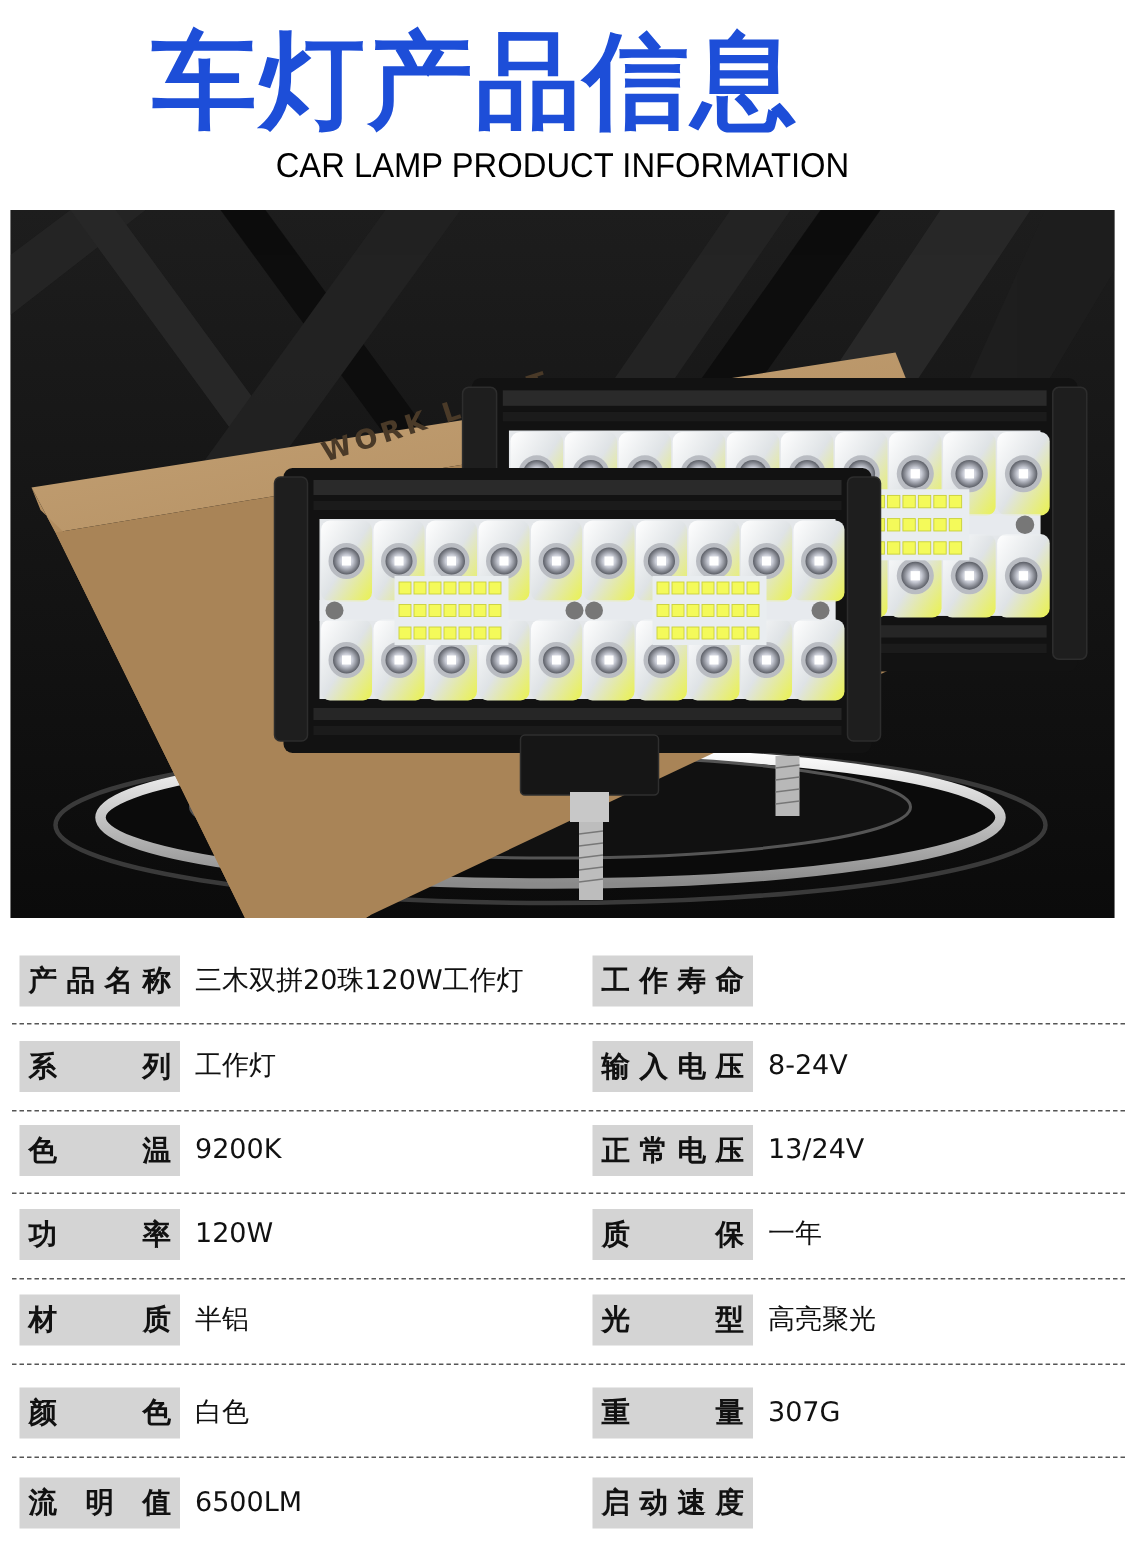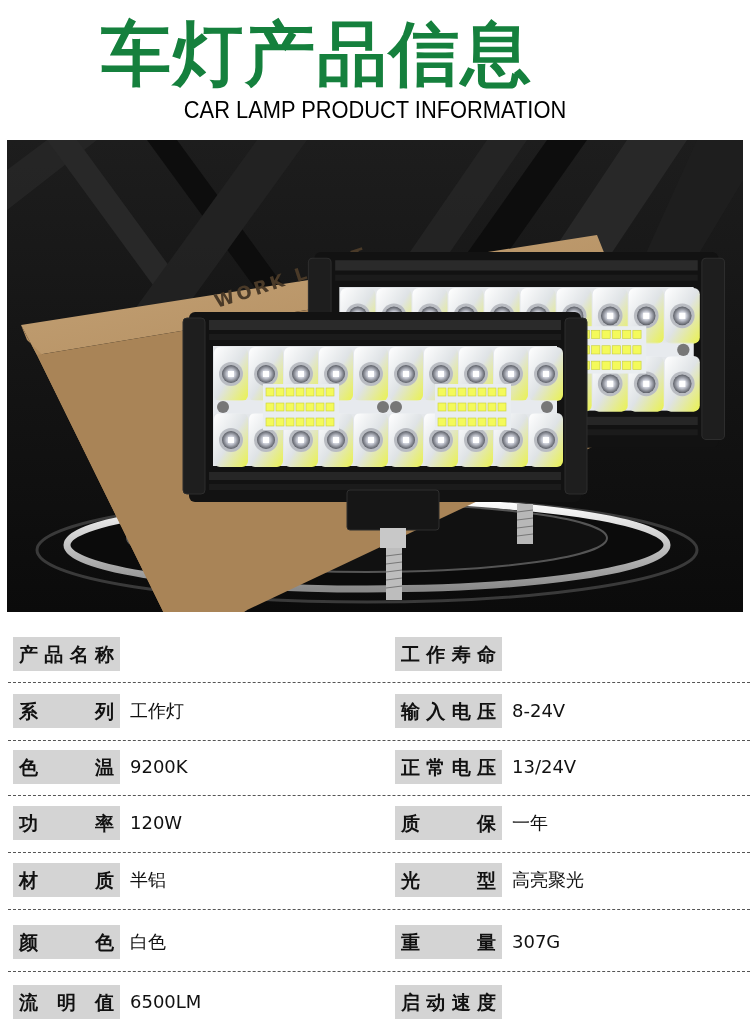--- a/index.html
+++ b/index.html
@@ -2,21 +2,21 @@
 <html><head>
 <meta charset="utf-8">
 <style>
   html, body { margin: 0; padding: 0; }
   body {
     width: 750px; height: 1034px; background: #ffffff; position: relative; overflow: hidden;
     font-family: "DejaVu Sans", "Liberation Sans", sans-serif; color: #111;
   }
   .title {
     position: absolute; left: 0; top: 14px; width: 634px; text-align: center;
-    font-size: 70px; font-weight: bold; letter-spacing: 2px; line-height: 80px; color: #15803d;
+    font-size: 70px; font-weight: bold; letter-spacing: 2px; line-height: 80px; color: #1d4ed8;
   }
   .subtitle {
     position: absolute; left: 0; top: 96px; width: 750px; text-align: center;
     font-family: "Liberation Sans", sans-serif; font-size: 23px; line-height: 28px; color: #000;
     transform: scaleX(0.95);
   }
   .photo {
     position: absolute; left: 7px; top: 140px; width: 736px; height: 472px;
     background: #141414; overflow: hidden;
   }
@@ -204,20 +204,21 @@
 
 <div class="specs">
 
   <div class="row" style="top:637px">
     <div class="lbl l">
       <span>产</span>
         <span>品</span>
         <span>名</span>
         <span>称</span>
     </div>
+    <div class="val l">三木双拼20珠120W工作灯</div>
     <div class="lbl r">
       <span>工</span>
         <span>作</span>
         <span>寿</span>
         <span>命</span>
     </div>
   </div>
   <div class="dash" style="top:682px"></div>
 
   <div class="row" style="top:694px">

